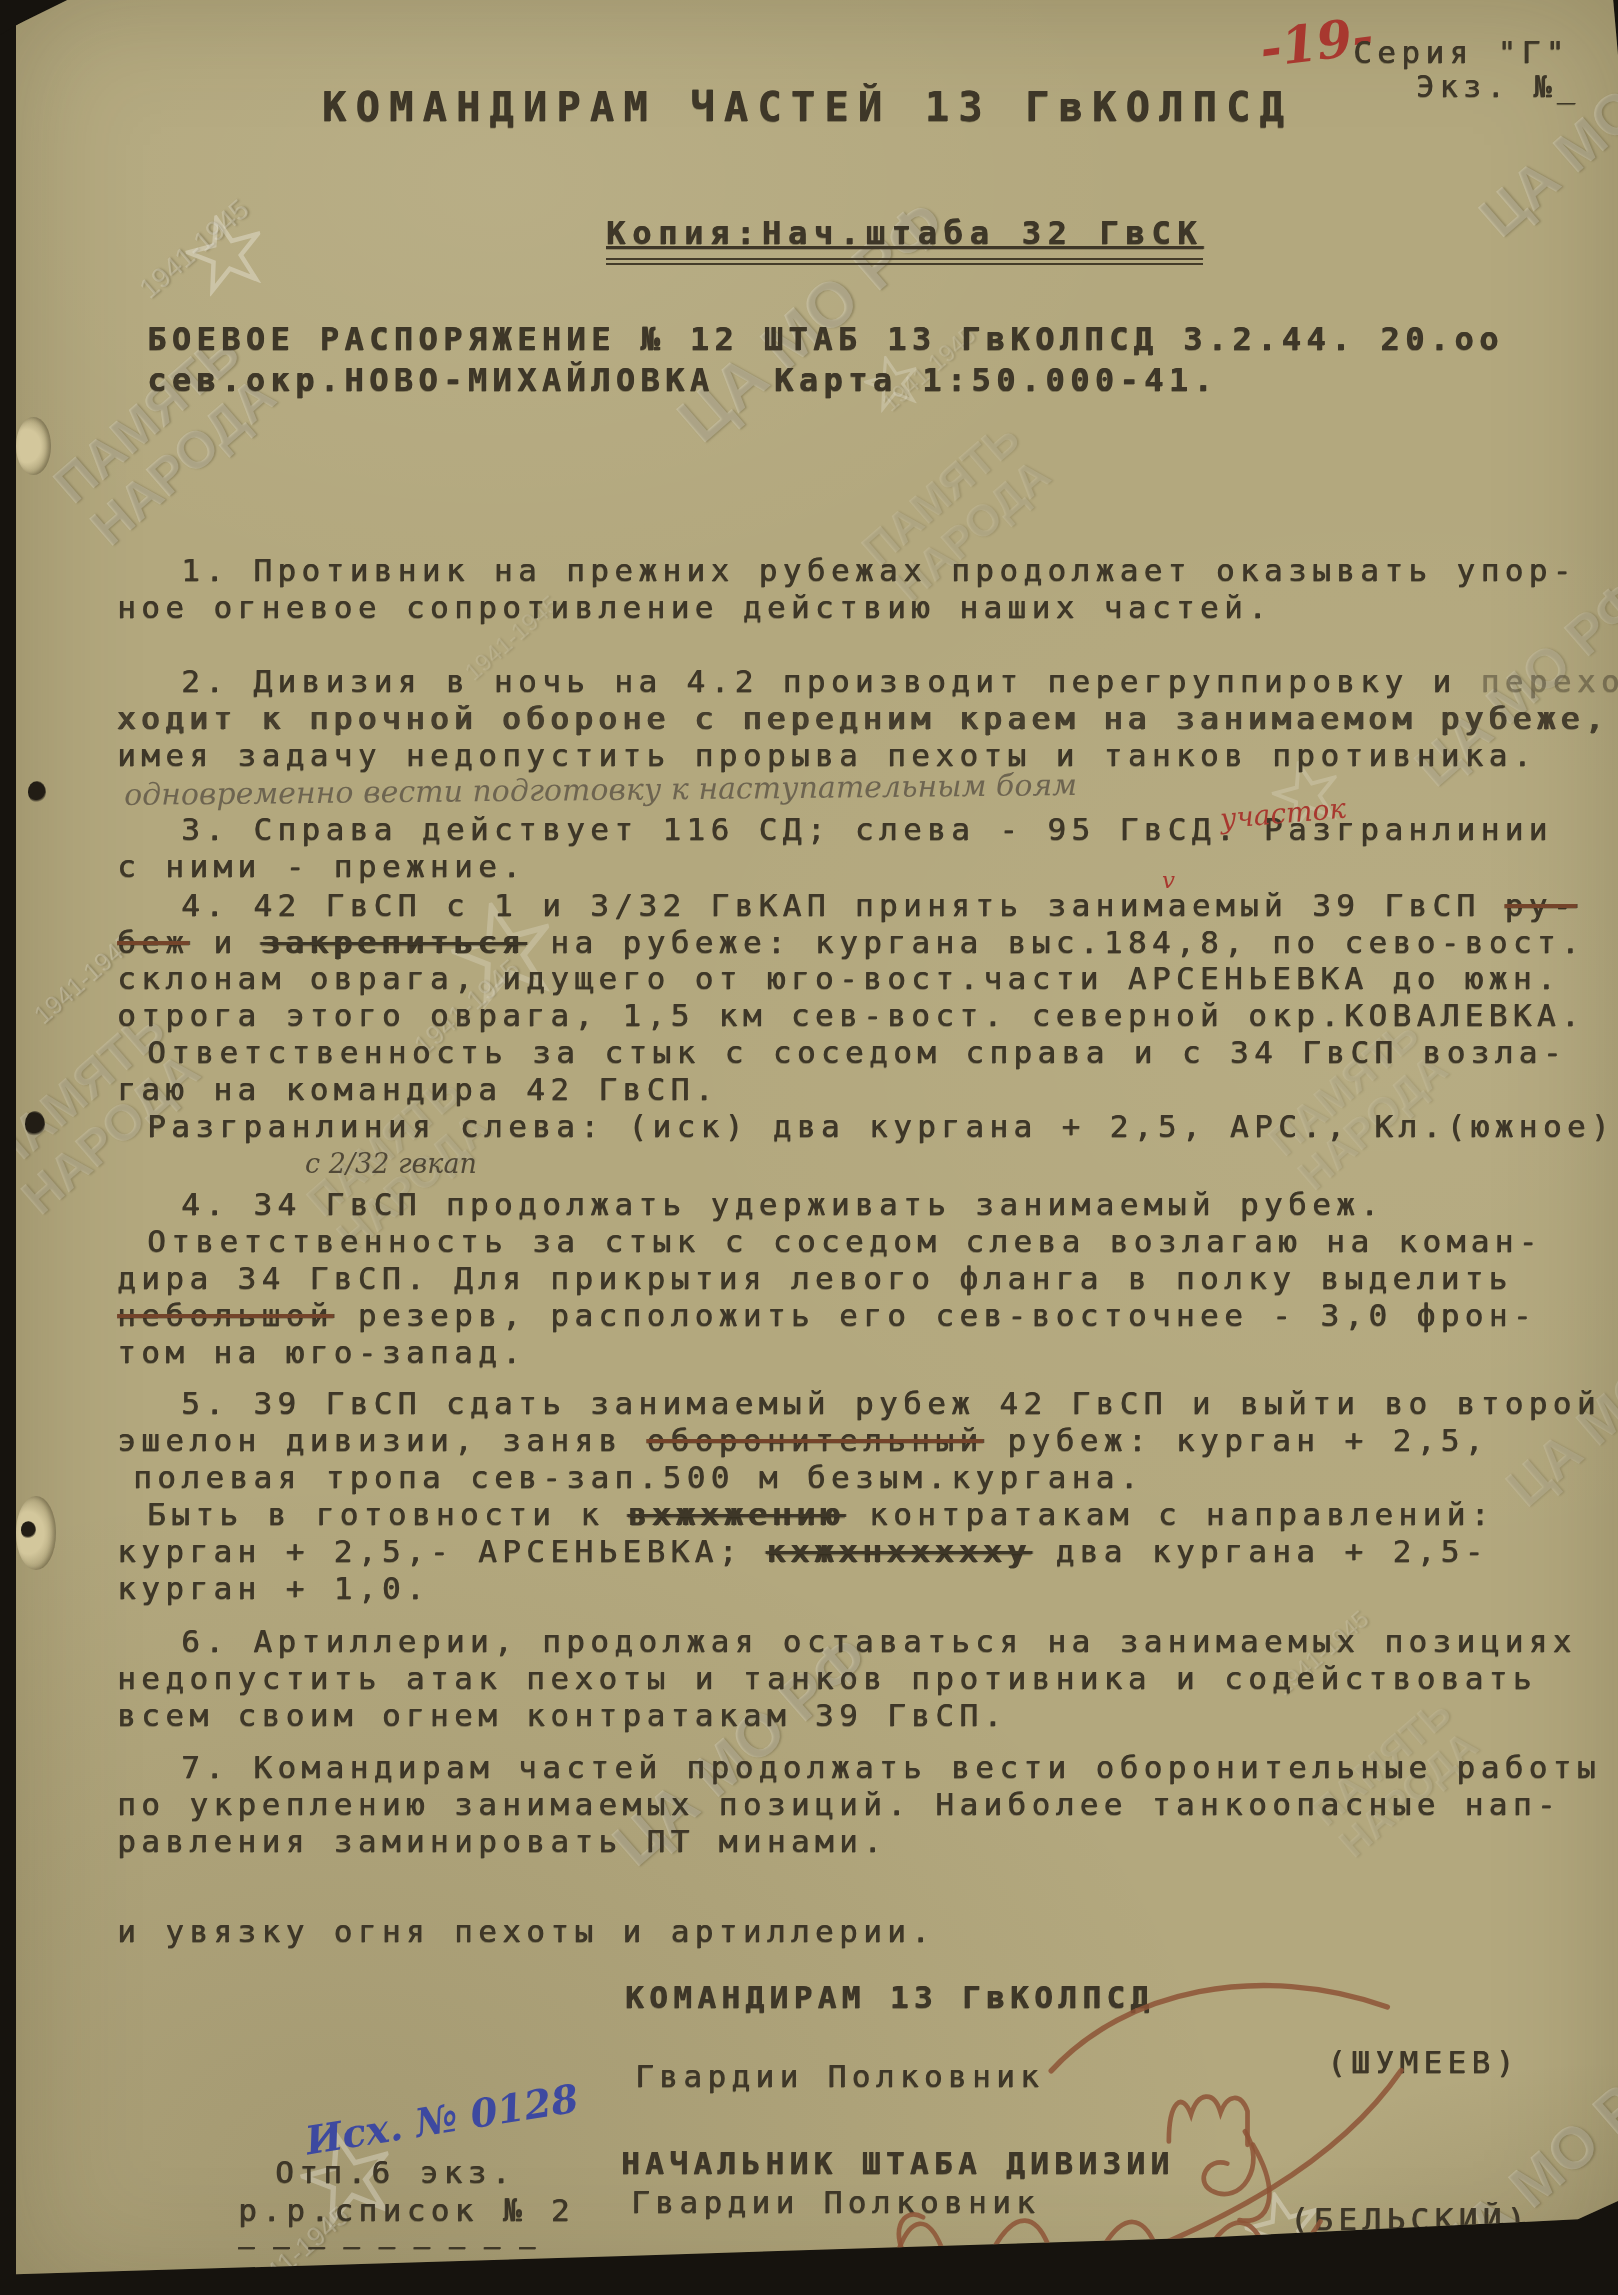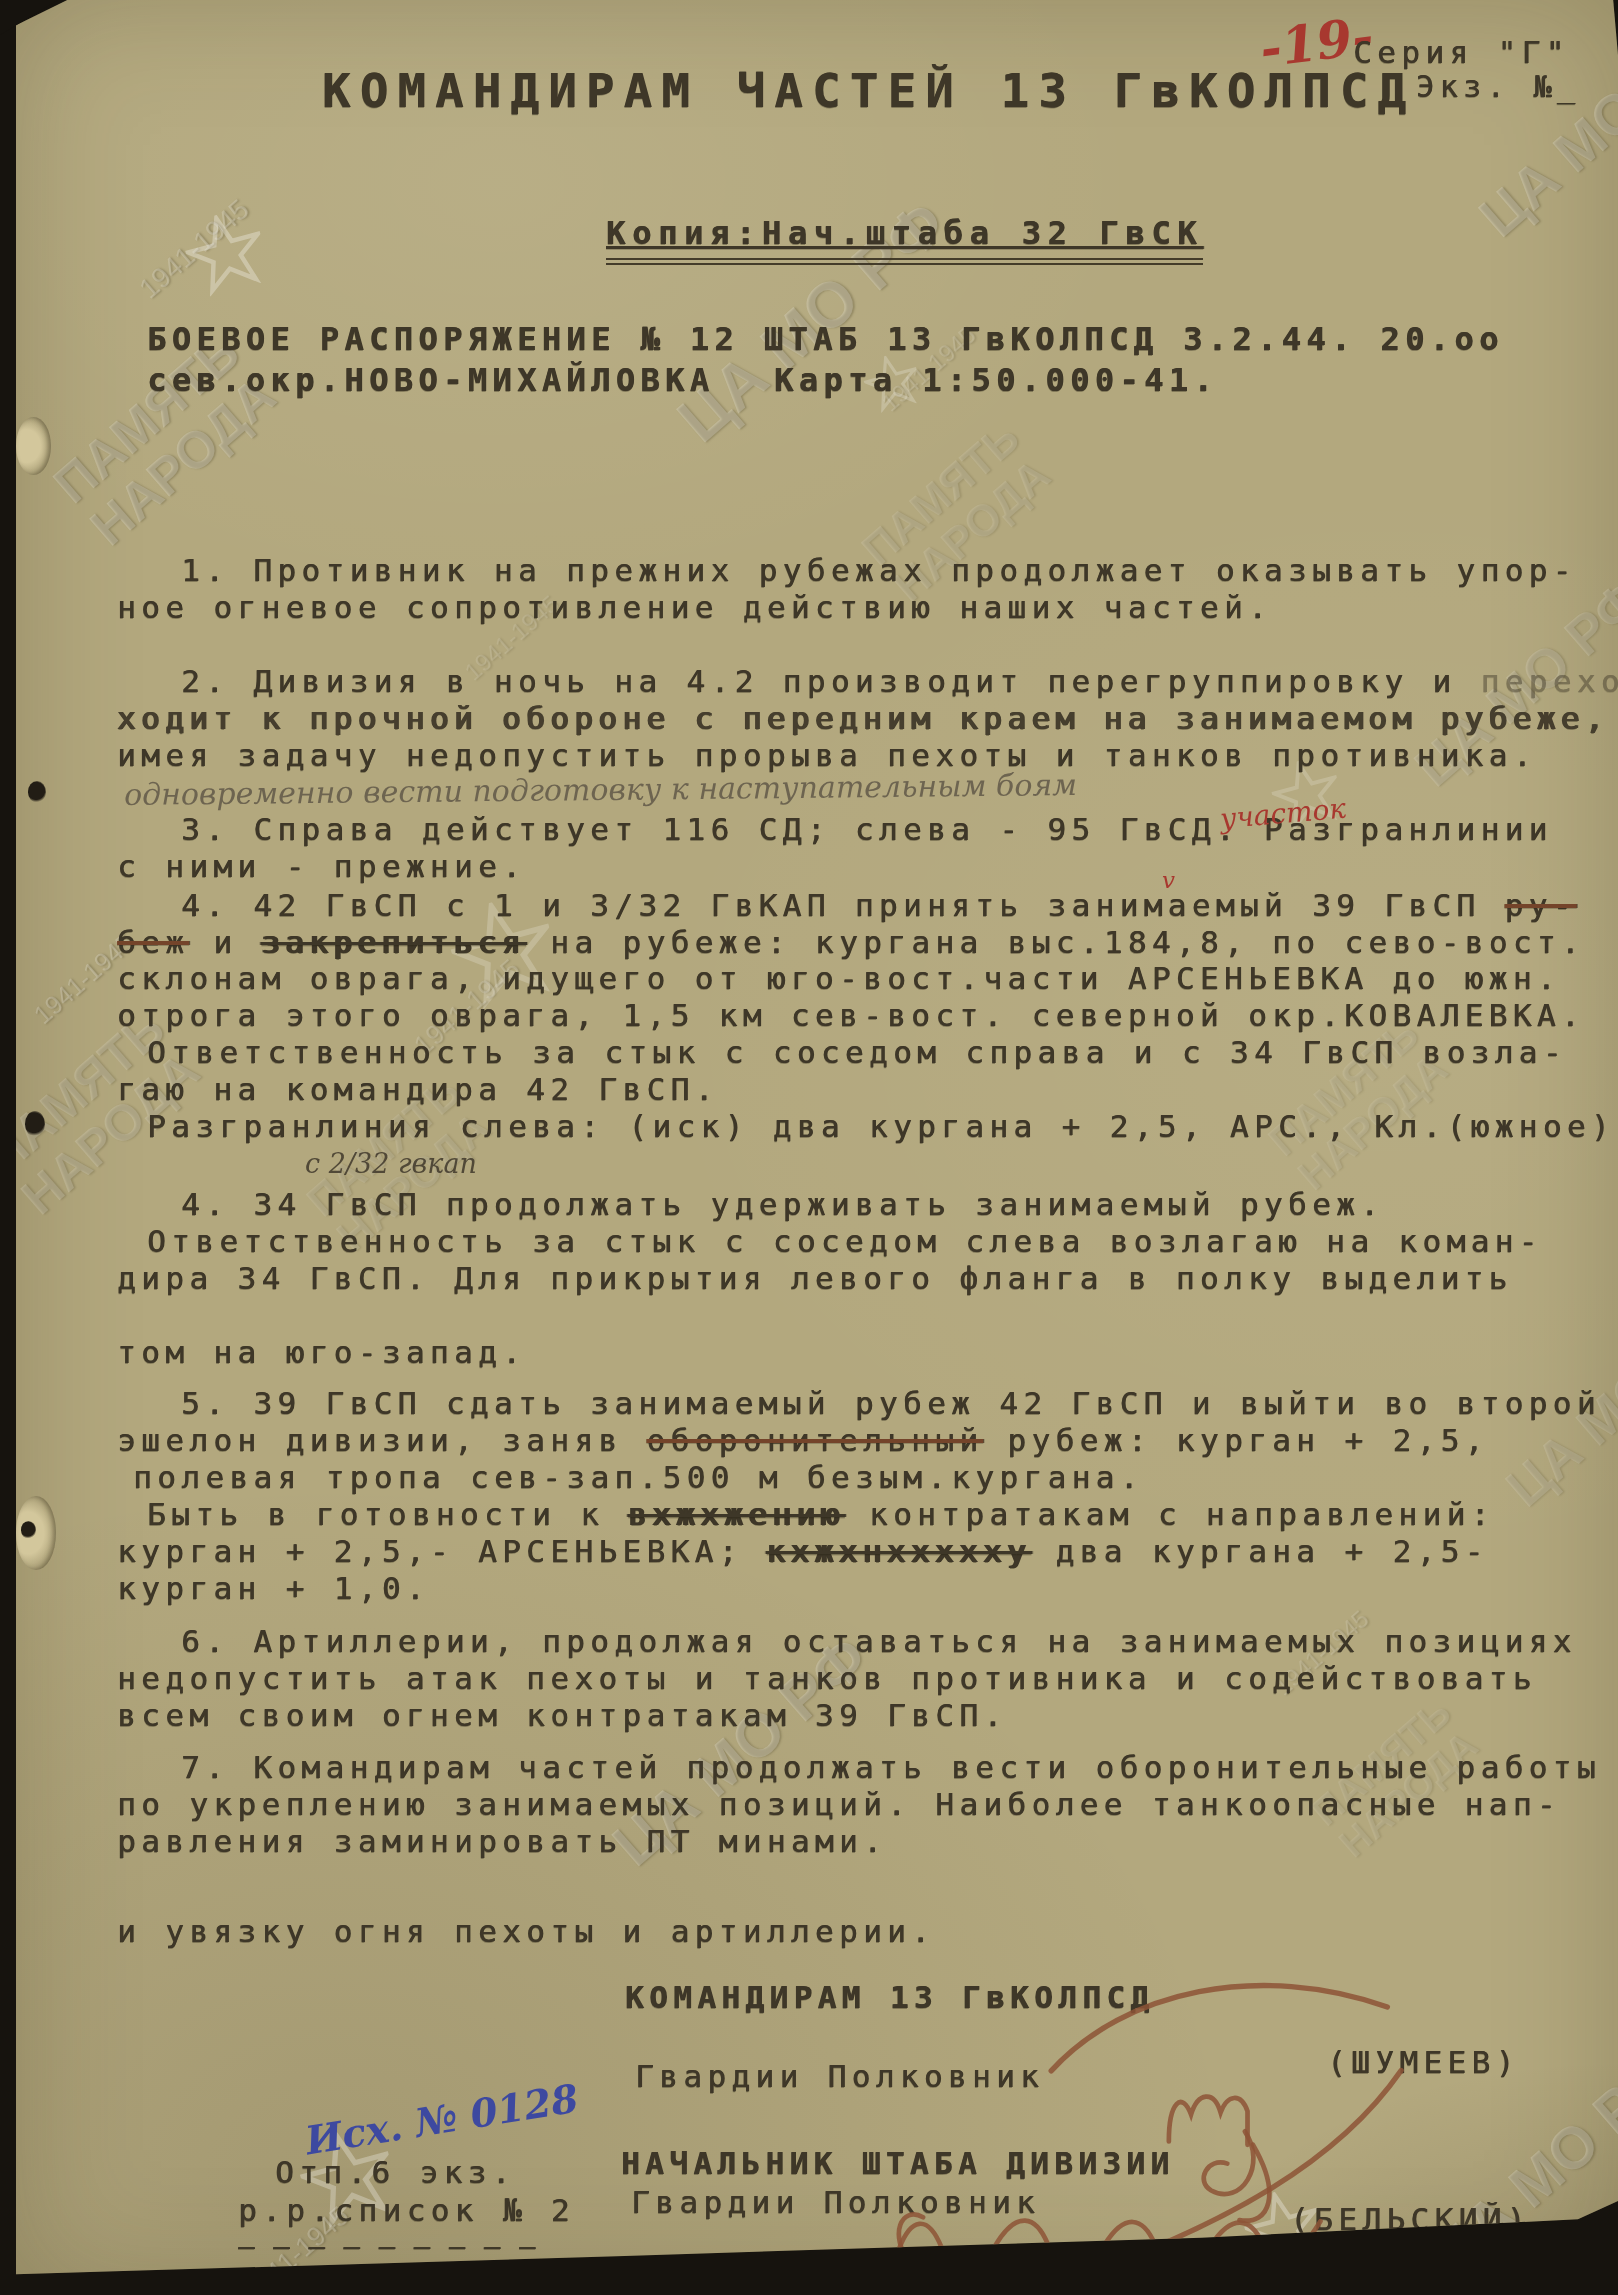--- a/index.html
+++ b/index.html
@@ -10,21 +10,21 @@
       radial-gradient(ellipse 941px 605px at 30% 8%, rgba(255,252,235,.07), transparent 70%),
       radial-gradient(ellipse 1076px 807px at 85% 45%, rgba(255,250,230,.05), transparent 70%),
       radial-gradient(ellipse 1210px 941px at 20% 95%, rgba(40,30,10,.10), transparent 75%),
       radial-gradient(ellipse 605px 336px at 100% 100%, rgba(40,30,10,.14), transparent 70%),
       #b3a87e;
     clip-path:polygon(0 1.1%,3.2% 0,99.7% 0,100% 2.4%,100% 95.9%,97.5% 96.7%,74% 97.5%,38% 98.3%,0 99.1%);
     box-shadow:inset 0 0 121px rgba(60,50,25,.25);}
   .t{position:absolute;white-space:pre;color:#3e3728;font-size:31px;line-height:1.15;
      letter-spacing:5.4px;text-shadow:0.7px 0 currentColor,0 0.7px rgba(40,34,20,.35);}
   .b{font-weight:bold;}
-  .big{font-size:47px;letter-spacing:9.4px;}
+  .big{font-size:40px;letter-spacing:9.4px;margin-top:20px;}
   .hd{font-size:32px;}
   .ind{padding-left:64px;}
   .fade{opacity:.45;}
   .ot{opacity:.93;text-shadow:1.3px 0 currentColor,-0.7px 0 currentColor,0 1.3px rgba(40,34,20,.4);filter:blur(0.3px);}
   .xp{text-decoration:line-through;text-decoration-thickness:4px;text-decoration-color:rgba(122,70,42,.9);}
   .xt{text-decoration:line-through;text-decoration-thickness:2.7px;text-decoration-color:rgba(62,55,40,.95);
       text-shadow:1.3px 0 currentColor,-1.3px 0 currentColor,0 1.3px rgba(40,34,20,.4);}
   .u2{border-bottom:7.4px double rgba(55,48,32,.9);padding-bottom:6.7px;text-decoration:underline;}
   .hw{position:absolute;font-family:"DejaVu Serif","Liberation Serif",serif;font-style:italic;white-space:pre;}
   .hwr{color:#a8382f;}
@@ -127,20 +127,21 @@
     <div class="t" style="left:101px;top:961px;">склонам оврага, идущего от юго-вост.части АРСЕНЬЕВКА до южн.</div>
     <div class="t" style="left:101px;top:998px;">отрога этого оврага, 1,5 км сев-вост. северной окр.КОВАЛЕВКА.</div>
     <div class="t ind" style="left:101px;top:1035px;padding-left:30px;">Ответственность за стык с соседом справа и с 34 ГвСП возла-</div>
     <div class="t" style="left:101px;top:1072px;">гаю на командира 42 ГвСП.</div>
     <div class="t ind" style="left:101px;top:1109px;padding-left:30px;">Разгранлиния слева: (иск) два кургана + 2,5, АРС., Кл.(южное).</div>
     <div class="hw hwp" style="left:289px;top:1148px;font-size:27px;color:rgba(70,62,48,.9);">с 2/32 гвкап</div>
 
     <div class="t ind" style="left:101px;top:1187px;">4. 34 ГвСП продолжать удерживать занимаемый рубеж.</div>
     <div class="t ind" style="left:101px;top:1224px;padding-left:30px;">Ответственность за стык с соседом слева возлагаю на коман-</div>
     <div class="t" style="left:101px;top:1261px;">дира 34 ГвСП. Для прикрытия левого фланга в полку выделить</div>
+    <div class="t" style="left:101px;top:1298px;"><span class="xp">небольшой</span><span> резерв, расположить его сев-восточнее - 3,0 фрон-</span></div>
     <div class="t" style="left:101px;top:1335px;">том на юго-запад.</div>
 
     <div class="t ind" style="left:101px;top:1386px;">5. 39 ГвСП сдать занимаемый рубеж 42 ГвСП и выйти во второй</div>
     <div class="t" style="left:101px;top:1423px;"><span>эшелон дивизии, заняв </span><span class="xp">оборонительный</span><span> рубеж: курган + 2,5,</span></div>
     <div class="t" style="left:117px;top:1460px;">полевая тропа сев-зап.500 м безым.кургана.</div>
     <div class="t ind" style="left:101px;top:1497px;padding-left:30px;"><span>Быть в готовности к </span><span class="xt">вхжхжению</span><span> контратакам с направлений:</span></div>
     <div class="t" style="left:101px;top:1534px;"><span>курган + 2,5,- АРСЕНЬЕВКА; </span><span class="xt">кхжхнххххху</span><span> два кургана + 2,5-</span></div>
     <div class="t" style="left:101px;top:1571px;">курган + 1,0.</div>
 
     <div class="t ind" style="left:101px;top:1624px;">6. Артиллерии, продолжая оставаться на занимаемых позициях</div>

